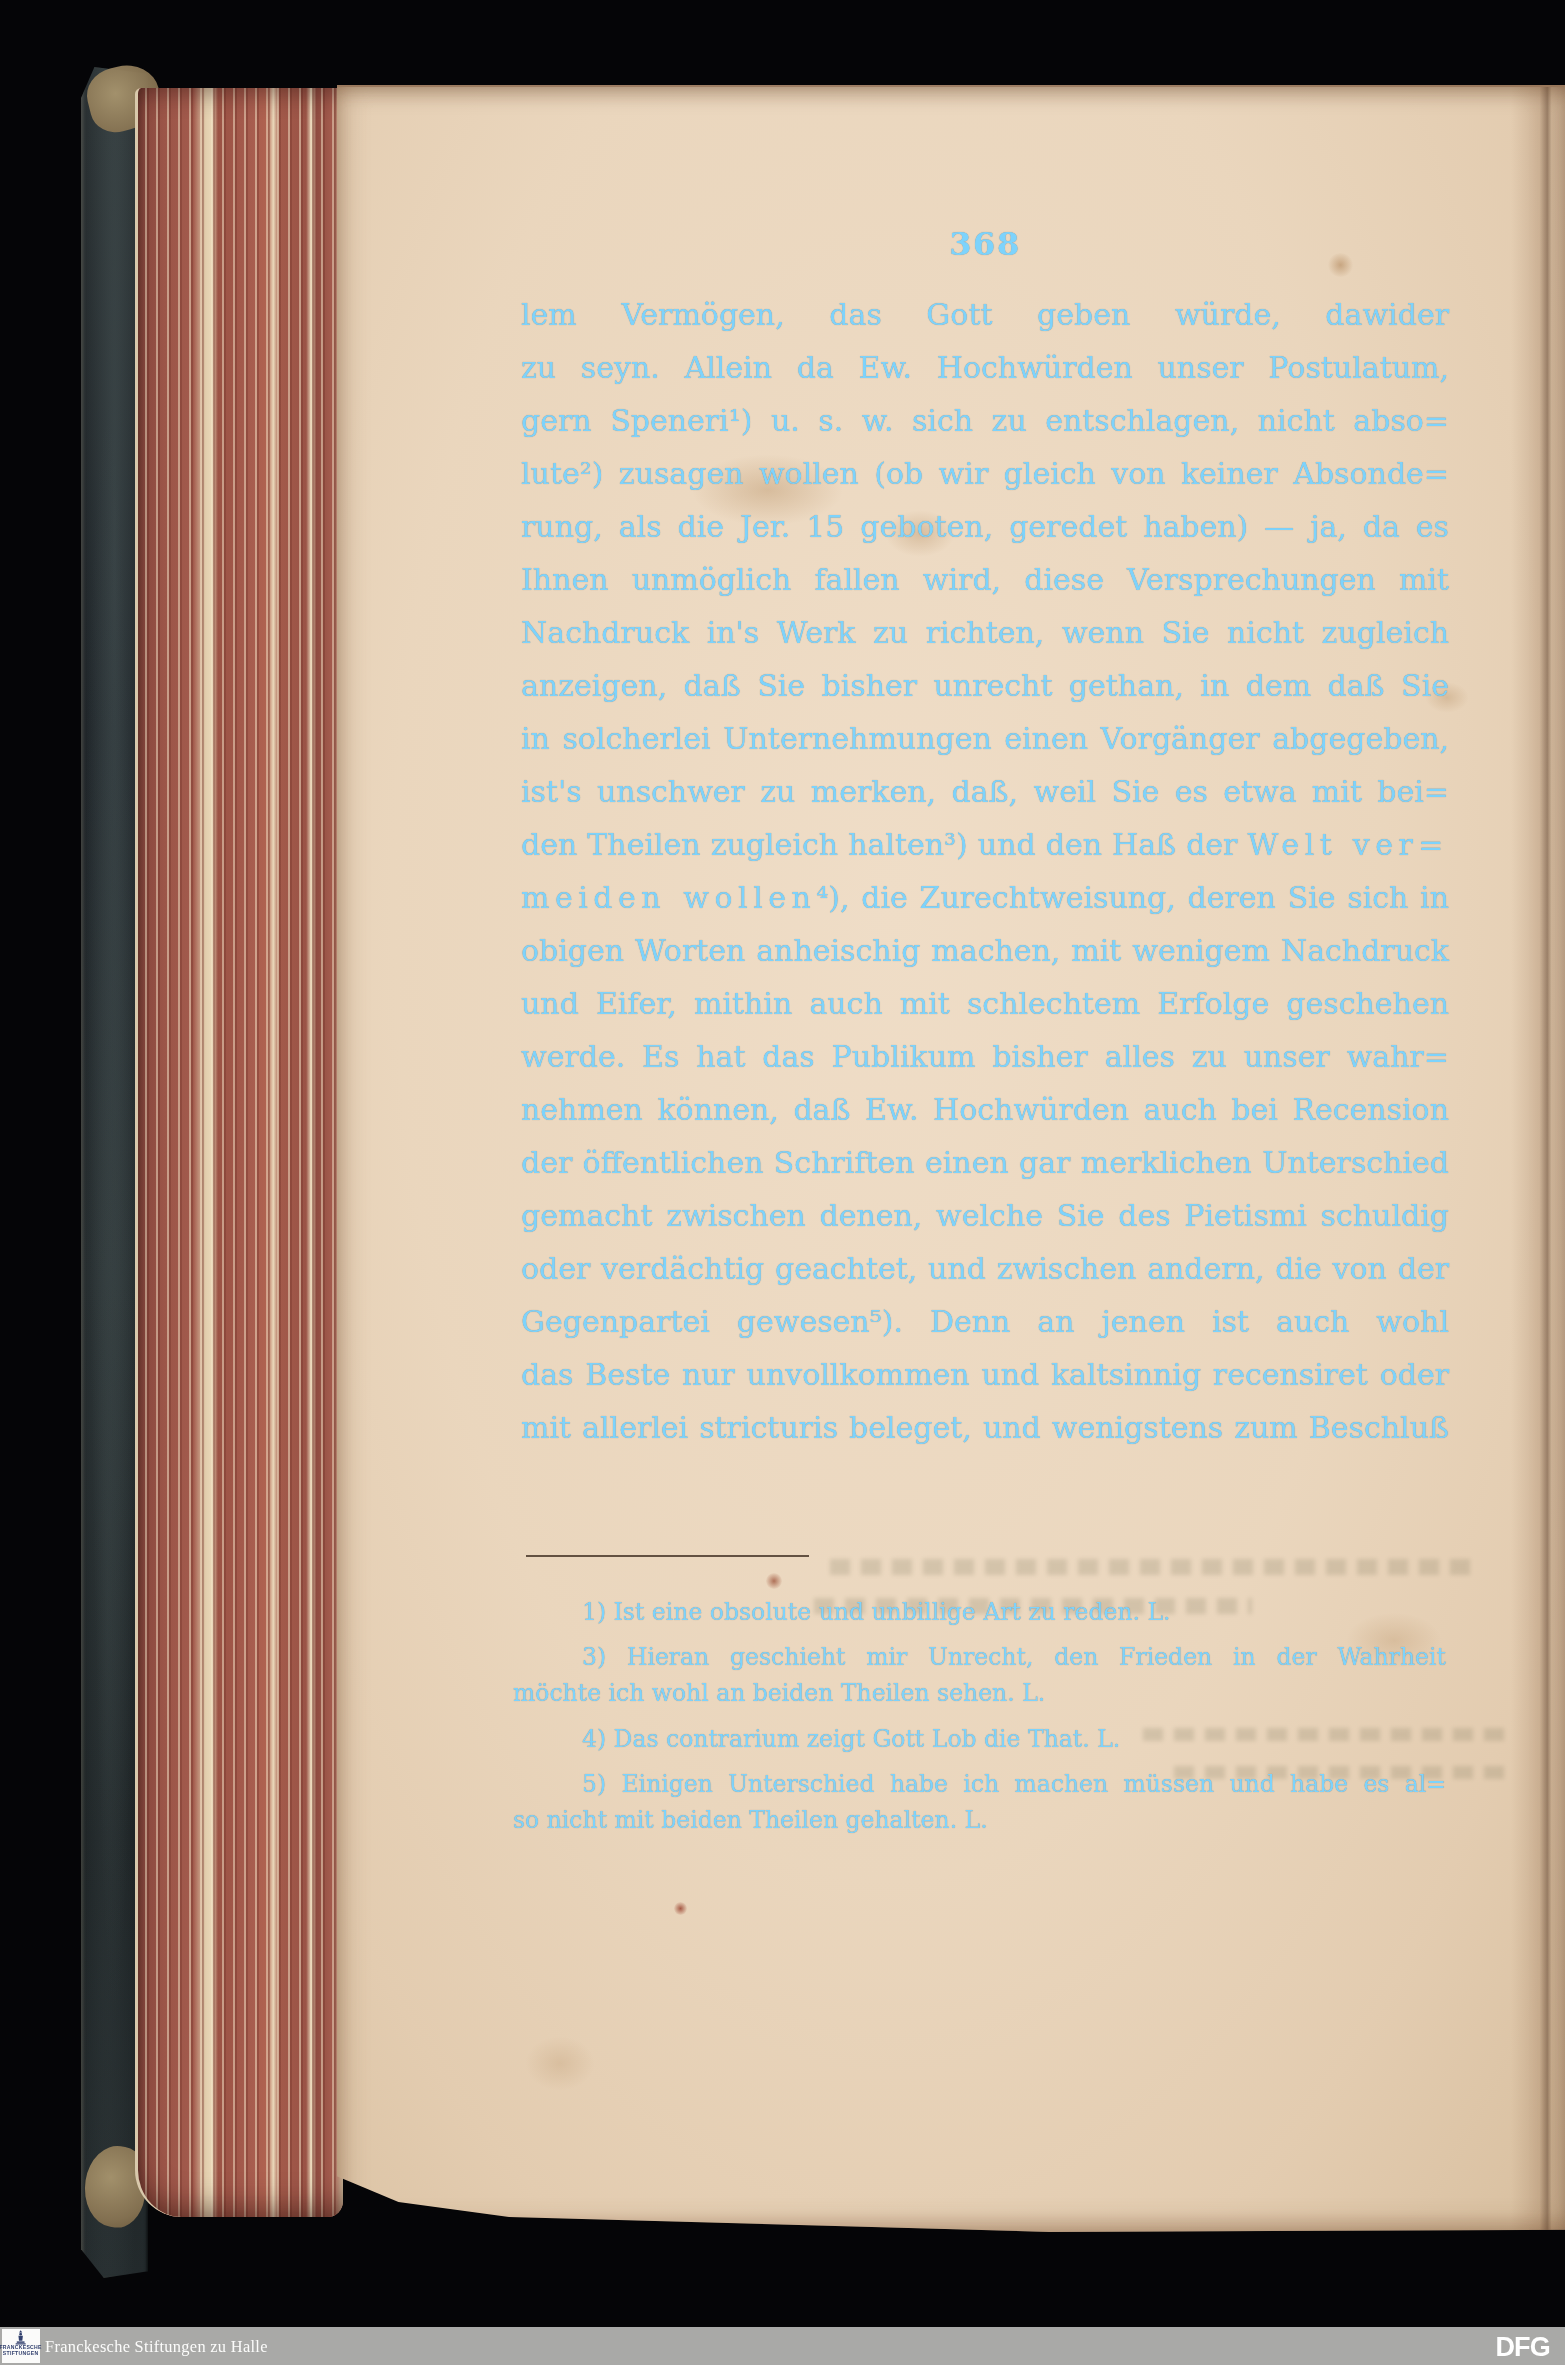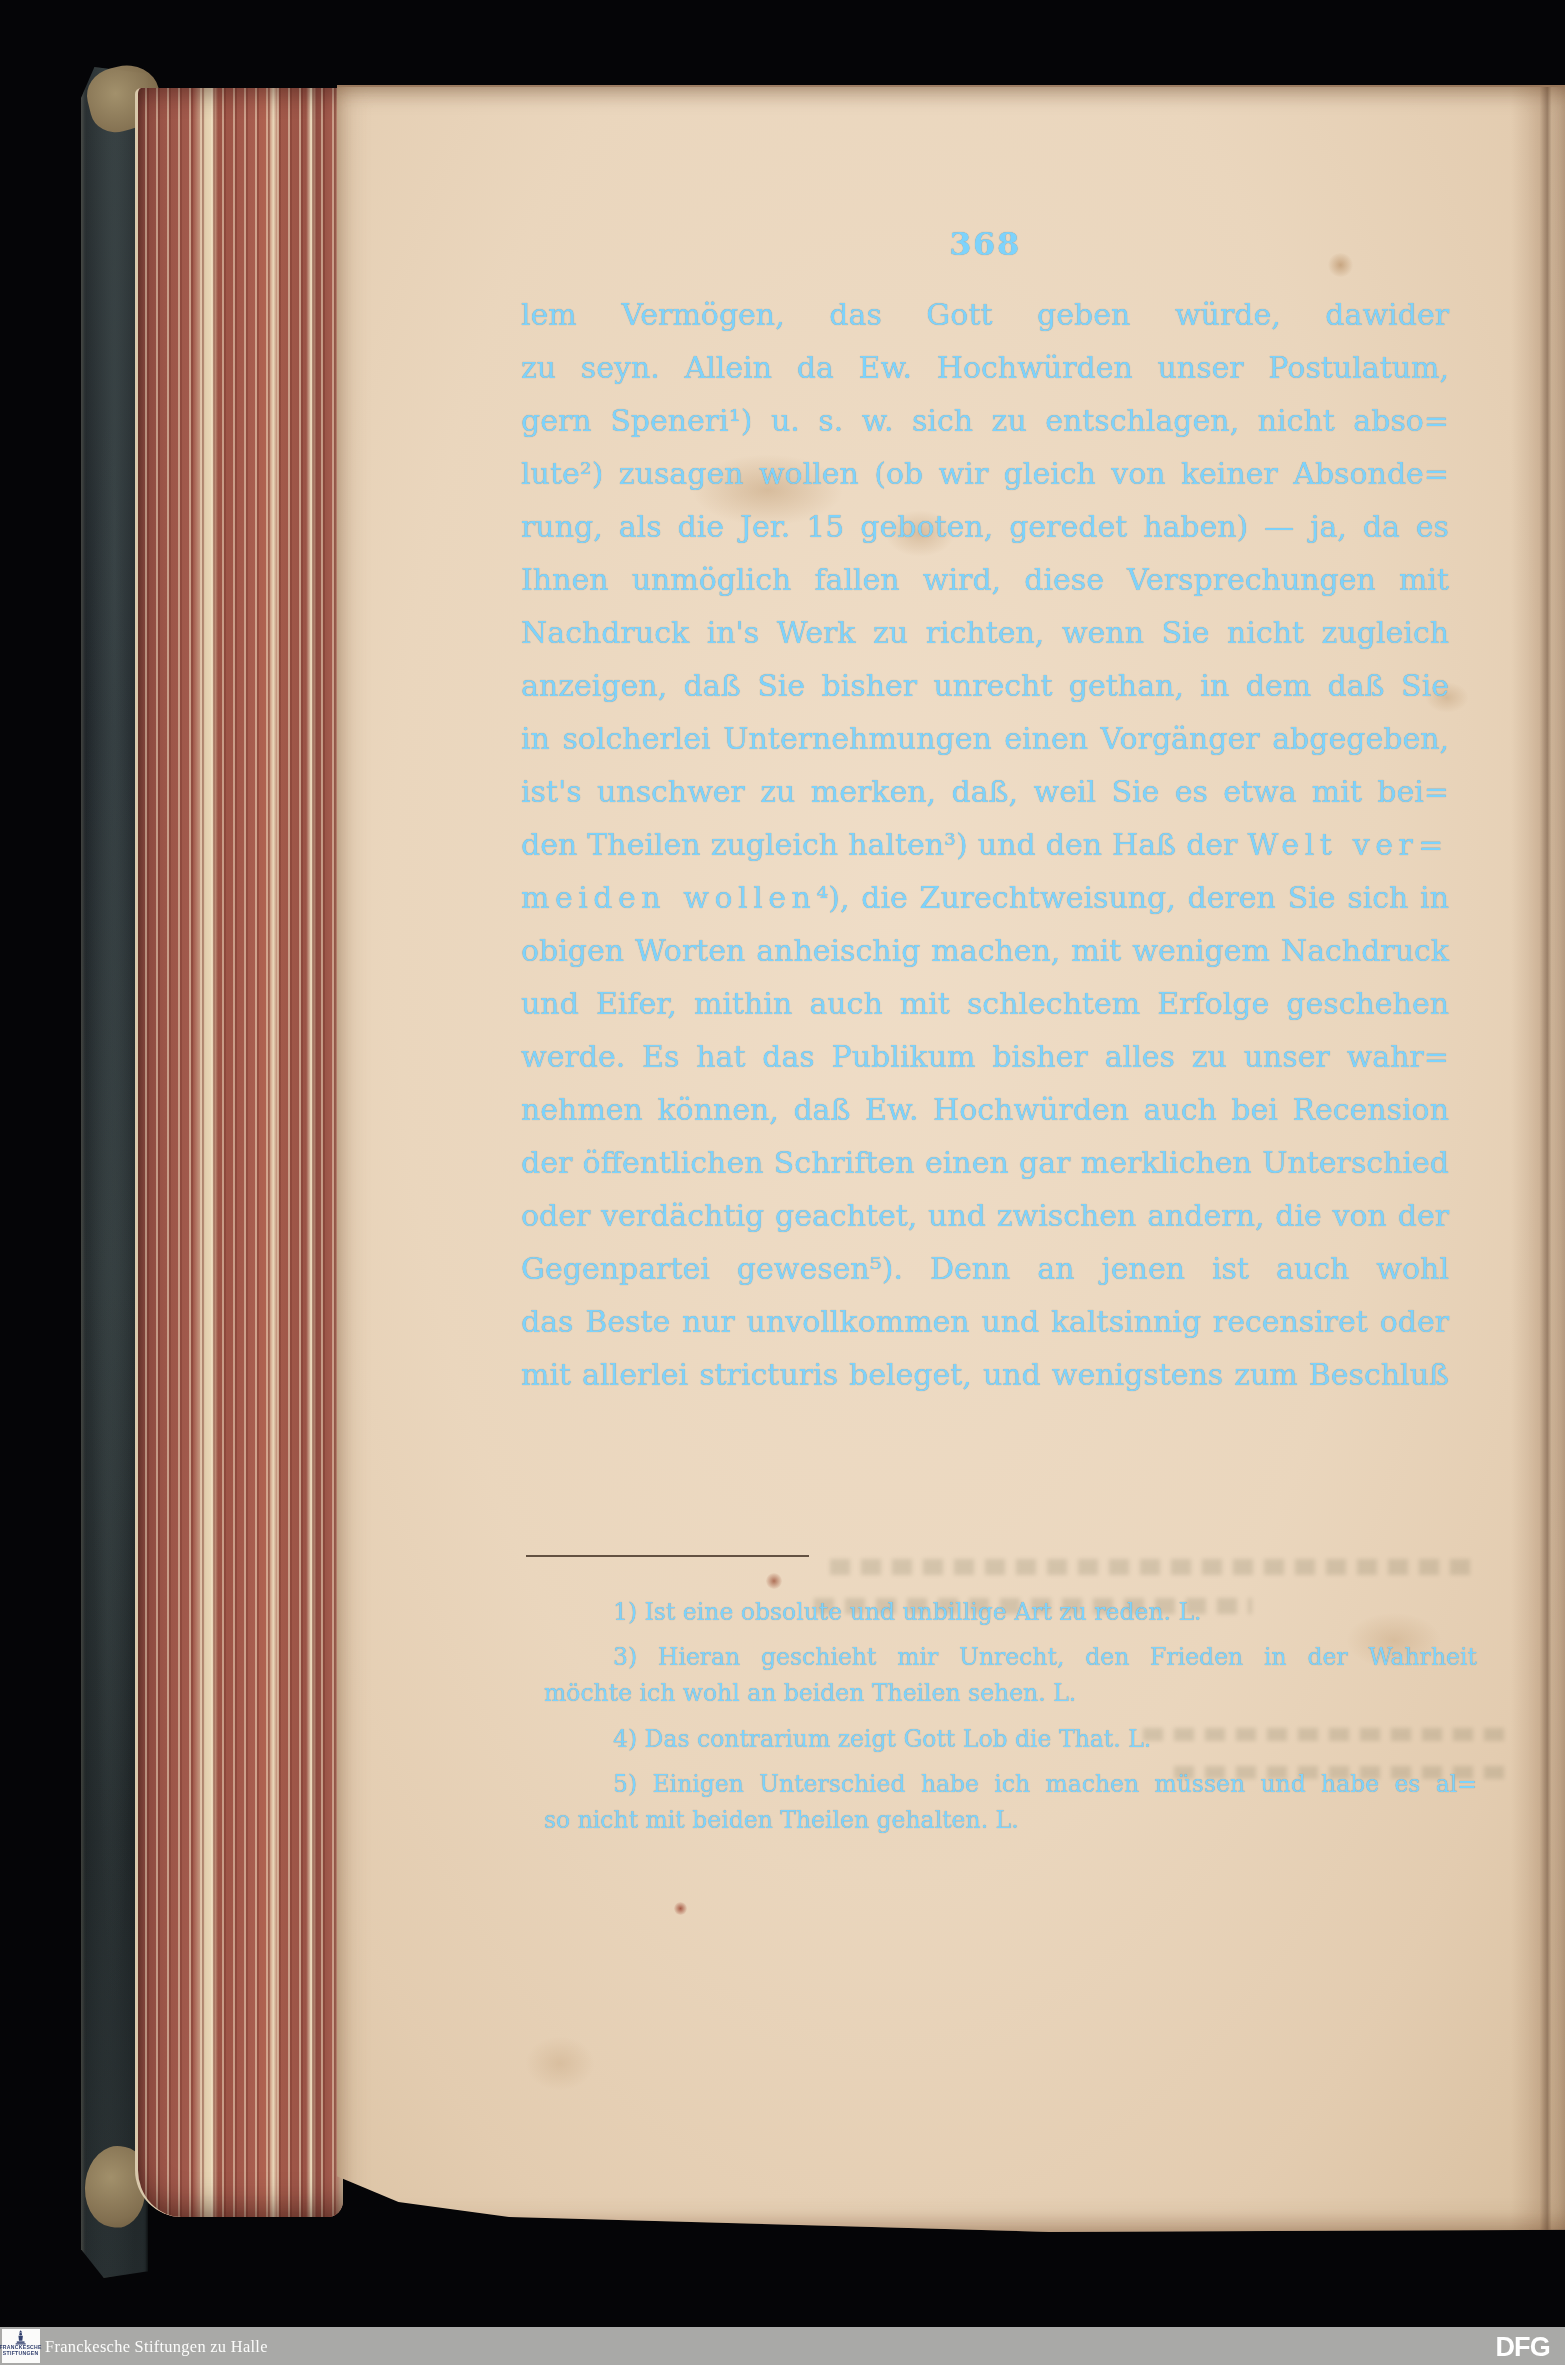--- a/index.html
+++ b/index.html
@@ -58,21 +58,21 @@
   .sh4{left:1174px;top:1766px;width:337px;height:12.5px;}
 
   
   .ink{color:#7dd3fc;text-shadow:0 0 0.8px rgba(60,45,30,.45);}
   .pagenum{position:absolute;left:521px;top:225px;width:928px;height:41px;
       text-align:center;font-size:32px;font-weight:bold;letter-spacing:1.6px;}
   .text-layer{position:absolute;left:521px;top:288px;width:928px;font-size:30px;}
   .line{height:53px;line-height:53px;text-align:justify;text-align-last:justify;white-space:nowrap0;}
   .sperr{letter-spacing:5.5px;}
   .fnrule{position:absolute;left:526px;top:1555px;width:283px;height:2.3px;background:#4b3a2b;opacity:.85;}
-  .fn-layer{position:absolute;left:544px;top:1594px;width:933px;font-size:23.5px;}
+  .fn-layer{position:absolute;left:513px;top:1594px;width:933px;font-size:23.5px;}
   .fline{line-height:36px;text-align:justify;text-align-last:left;}
   .fline.just{text-align-last:justify;}
   .fline.indent{text-indent:69px;}
   .fline.gap{margin-top:9.4px;}
 
   
   .footer{position:absolute;left:0;bottom:0;width:1566px;height:39px;background:#a9a9a7;z-index:10;}
   .logo-box{position:absolute;left:1.6px;top:1.6px;width:38px;height:34px;background:#fbfbfa;
       display:flex;flex-direction:column;align-items:center;justify-content:flex-start;padding-top:1.6px;box-sizing:border-box;}
   .emblem{width:13.3px;height:15px;}
@@ -124,20 +124,21 @@
     <div class="line">anzeigen, daß Sie bisher unrecht gethan, in dem daß Sie</div>
     <div class="line">in solcherlei Unternehmungen einen Vorgänger abgegeben,</div>
     <div class="line">ist's unschwer zu merken, daß, weil Sie es etwa mit bei=</div>
     <div class="line"><span>den Theilen zugleich halten³) und den Haß der </span><span class="sperr">Welt ver=</span></div>
     <div class="line"><span class="sperr">meiden wollen</span><span>⁴), die Zurechtweisung, deren Sie sich in</span></div>
     <div class="line">obigen Worten anheischig machen, mit wenigem Nachdruck</div>
     <div class="line">und Eifer, mithin auch mit schlechtem Erfolge geschehen</div>
     <div class="line">werde. Es hat das Publikum bisher alles zu unser wahr=</div>
     <div class="line">nehmen können, daß Ew. Hochwürden auch bei Recension</div>
     <div class="line">der öffentlichen Schriften einen gar merklichen Unterschied</div>
+    <div class="line">gemacht zwischen denen, welche Sie des Pietismi schuldig</div>
     <div class="line">oder verdächtig geachtet, und zwischen andern, die von der</div>
     <div class="line">Gegenpartei gewesen⁵). Denn an jenen ist auch wohl</div>
     <div class="line">das Beste nur unvollkommen und kaltsinnig recensiret oder</div>
     <div class="line">mit allerlei stricturis beleget, und wenigstens zum Beschluß</div>
   </div>
 
   <div class="fnrule"></div>
 
   <div class="fn-layer ink">
     <div class="fline indent">1) Ist eine obsolute und unbillige Art zu reden. L.</div>

